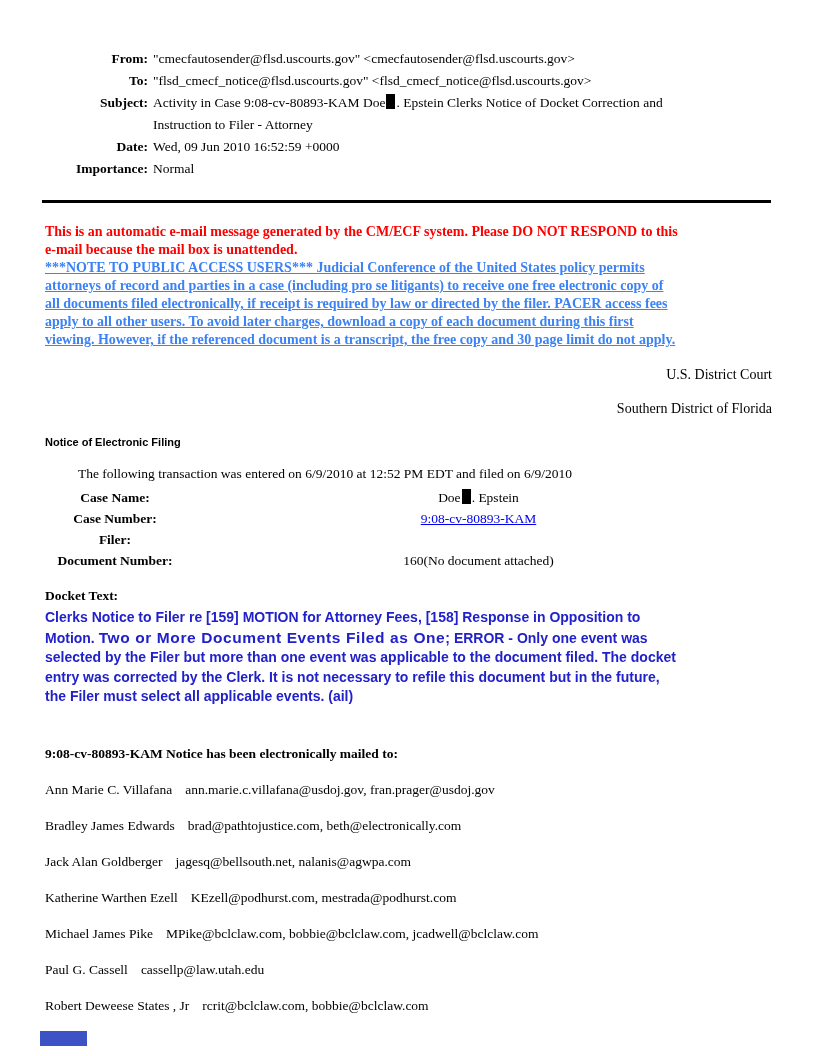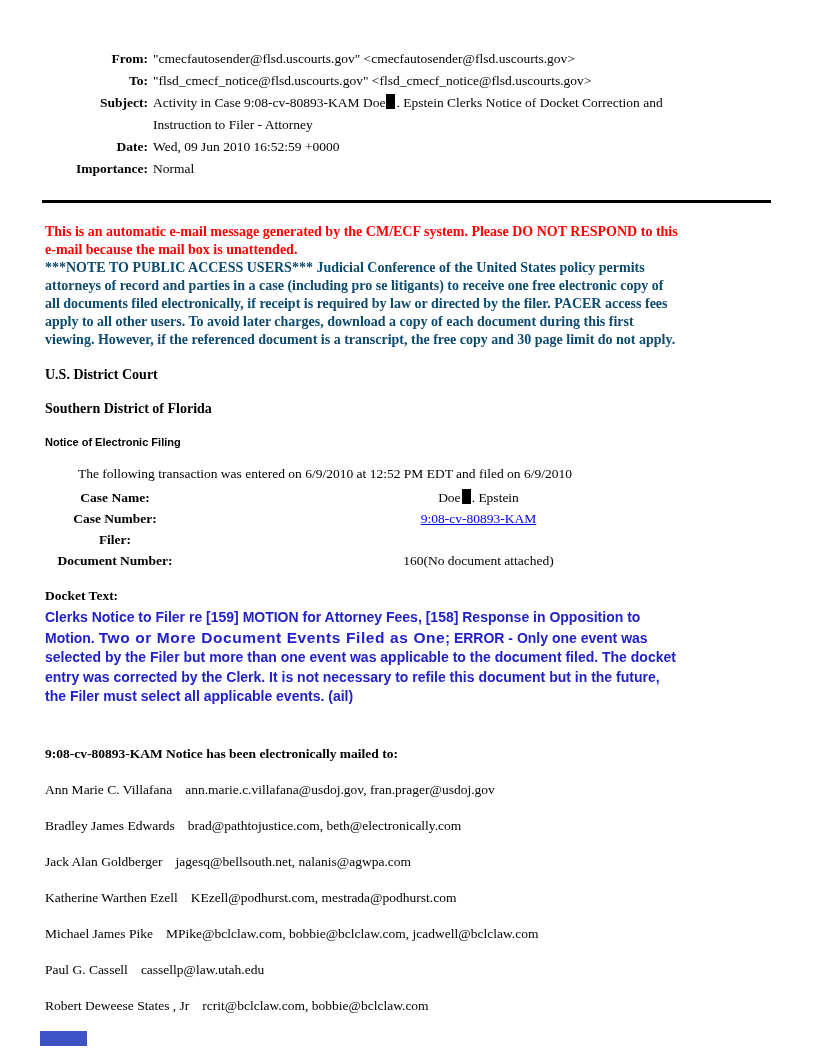--- a/index.html
+++ b/index.html
@@ -22,24 +22,24 @@
   .mail-header{display:grid;grid-template-columns:103px 1fr;column-gap:5px;line-height:22px;}
   .mail-header .lbl{font-weight:bold;text-align:right;white-space:nowrap;}
   .mail-header .val{white-space:pre-line;max-width:612px;}
 
   
   .rule{border:none;border-top:3px solid #000;width:729px;margin:20px 0 0 -3px;}
 
   
   .banner{margin-top:20px;font-weight:bold;font-size:14px;line-height:18px;width:728px;}
   .banner .red{color:var(--alert_red);white-space:pre-line;}
-  .banner .note{color:#0c4a6e;white-space:pre-line;}
+  .banner .note{color:#3b82f6;white-space:pre-line;text-decoration:underline;}
 
   
-  .court{font-weight:bold;font-size:14px;text-align:left;margin-top:17px;line-height:17px;}
+  .court{font-weight:normal;font-size:14px;text-align:right;margin-top:17px;line-height:17px;}
   .court + .court{}
 
   
   .nef-heading{font-family:"Liberation Sans", sans-serif;font-weight:bold;font-size:11px;margin-top:17px;line-height:17px;}
   .transaction{margin-top:15px;line-height:15px;margin-left:33px;}
 
   .case-grid{display:grid;grid-template-columns:140px 1fr;margin-top:6px;line-height:21px;text-align:center;}
   .case-grid .lbl{font-weight:bold;}
   .case-link{color:var(--link_blue);text-decoration:underline;}
 

